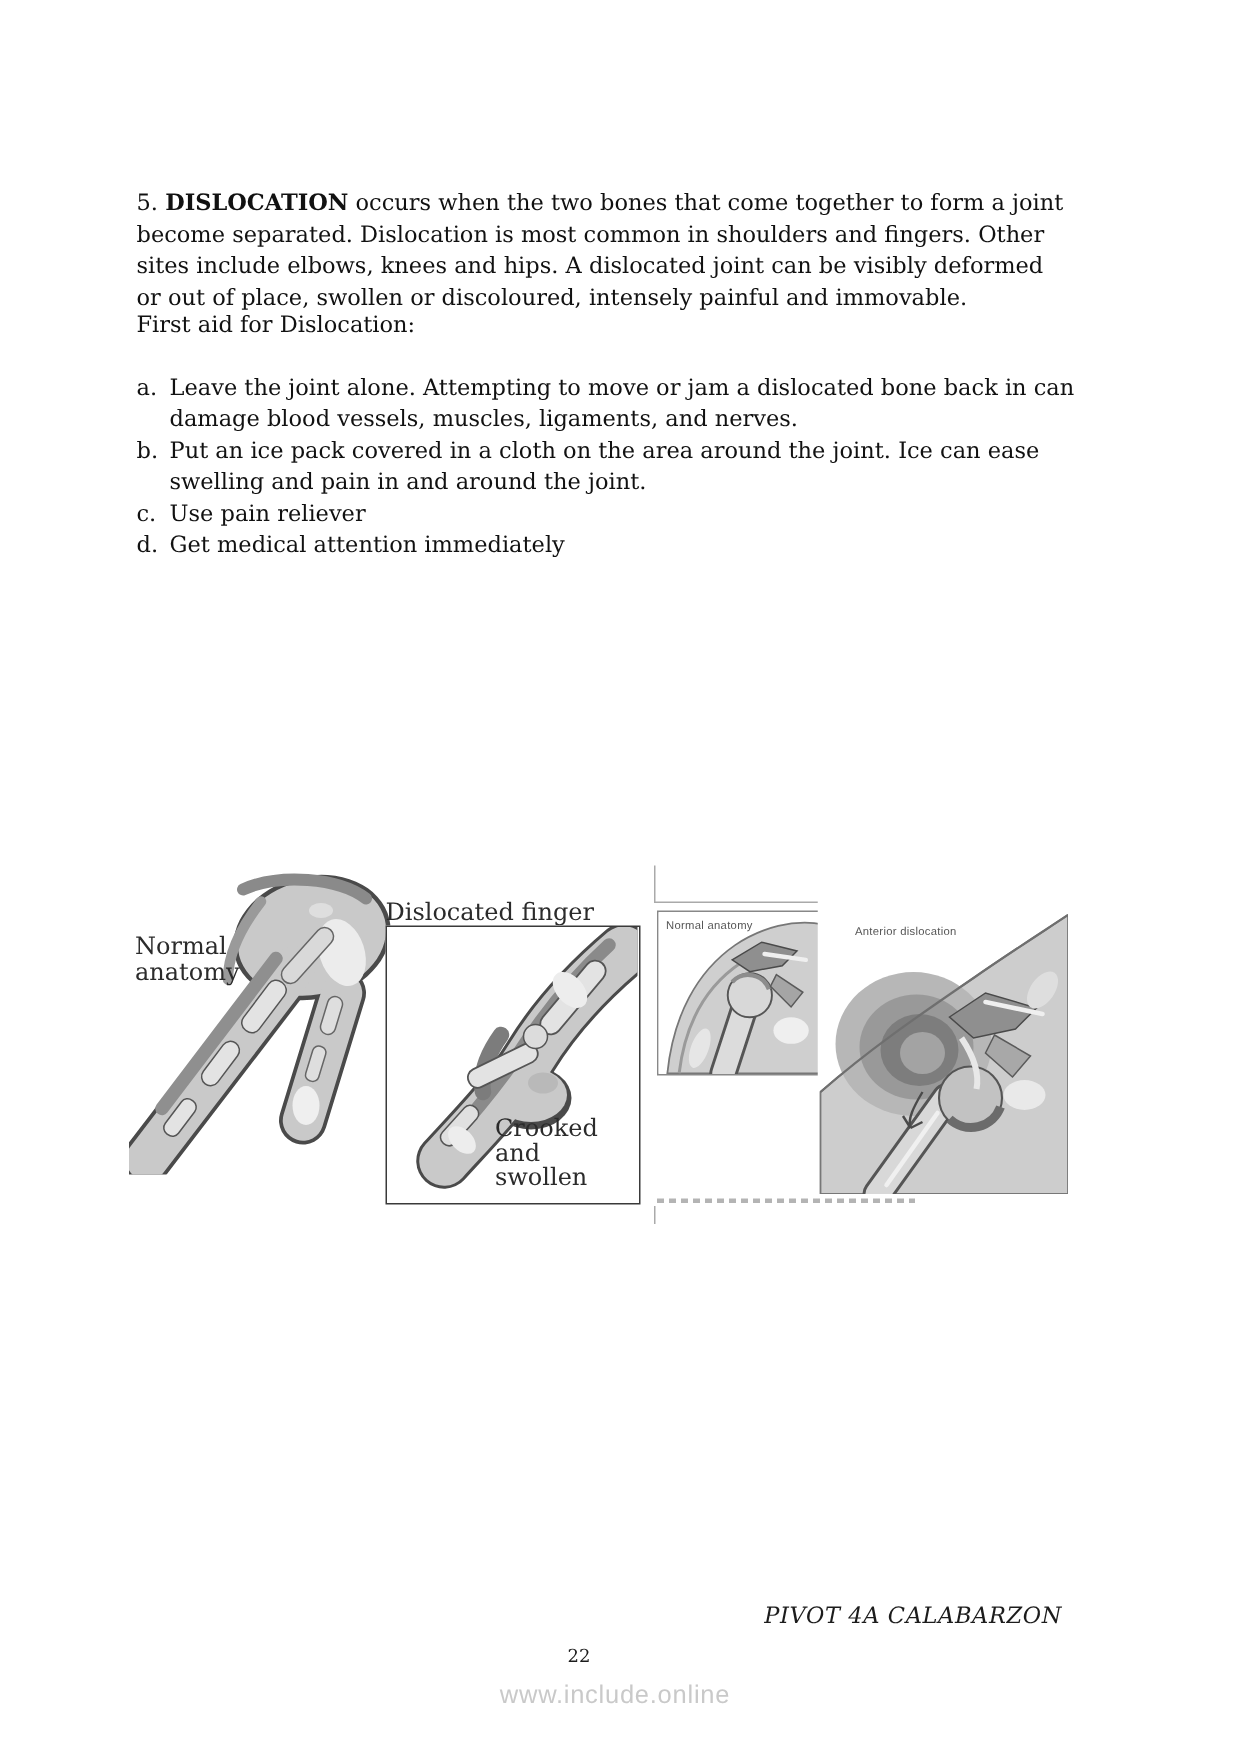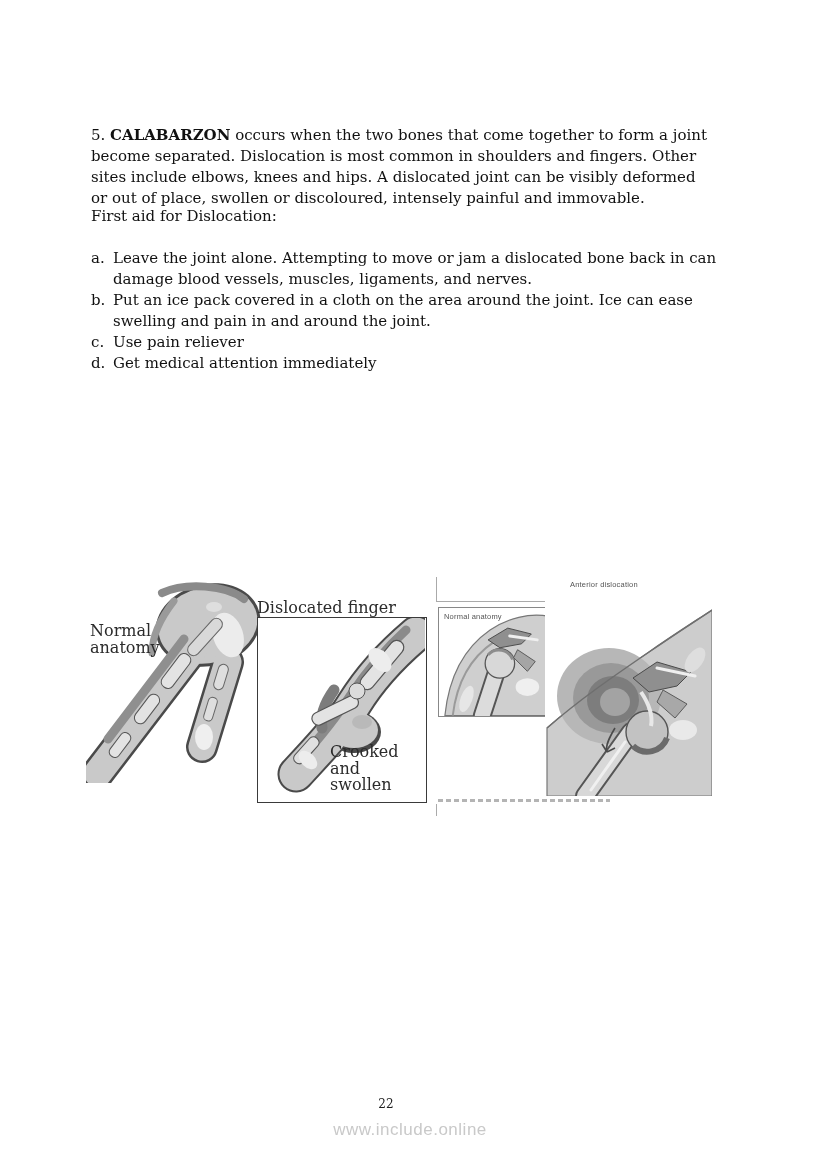--- a/index.html
+++ b/index.html
@@ -28,21 +28,21 @@
   .footer-edition { font-style:italic; font-size:15px; letter-spacing:0.4px; text-align:right; color:#1c1c1c; }
   .footer-page { font-size:12px; text-align:center; color:#1c1c1c; }
   .footer-watermark { font-family:"Liberation Sans",sans-serif; font-size:17px; text-align:center; color:#c9c9c9; letter-spacing:0.5px; }
 </style>
 </head>
 <body>
 
 <div class="page">
 
   <div class="abs bodytext para pre" style="left:91px; top:104px; width:640px;">
-    <span>5. </span><b>CALABARZON</b><span> occurs when the two bones that come together to form a joint
+    <span>5. </span><b>DISLOCATION</b><span> occurs when the two bones that come together to form a joint
 become separated. Dislocation is most common in shoulders and fingers. Other
 sites include elbows, knees and hips. A dislocated joint can be visibly deformed
 or out of place, swollen or discoloured, intensely painful and immovable.</span>
   </div>
 
   <div class="abs bodytext" style="left:91px; top:206px; width:640px;">First aid for Dislocation:</div>
 
   <div class="abs" style="left:91px; top:248px; width:645px;">
     <div class="list-item">
       <div class="marker">a.</div>
@@ -164,21 +164,22 @@
     <path d="M88 78 L112 62 L146 72 L132 86 L104 92 Z" fill="#8f8f8f" stroke="#4a4a4a" stroke-width="1"></path>
     <path d="M112 68 L150 76" stroke="#efefef" stroke-width="3" stroke-linecap="round"></path>
     <path d="M118 90 L142 104 L130 118 L112 102 Z" fill="#a8a8a8" stroke="#5a5a5a" stroke-width="1"></path>
     <path d="M96 92 C 104 104 108 116 106 126" stroke="#e8e8e8" stroke-width="4" fill="none"></path>
 
     <path d="M70 128 C 64 138 60 146 62 152 M62 152 L57 144 M62 152 L70 148" stroke="#4a4a4a" stroke-width="1.6" fill="none"></path>
 
     <ellipse cx="138" cy="130" rx="14" ry="10" fill="#e9e9e9"></ellipse>
     <ellipse cx="150" cy="60" rx="8" ry="14" fill="#dedede" transform="rotate(35 150 60)"></ellipse>
   </svg>
-  <div class="abs fig-label-sans" style="left:570px; top:580px; width:120px;">Anterior dislocation</div>
+  <div class="abs fig-label-sans" style="left:570px; top:616px; width:120px;">Anterior dislocation</div>
 
   <div class="abs caption-strip" style="left:438px; top:799px; width:172px;"></div>
   <div class="abs frame-line" style="left:436px; top:804px; width:1px; height:12px;"></div>
 
+  <div class="abs footer-edition" style="left:400px; top:1068px; width:308px;">PIVOT 4A CALABARZON</div>
   <div class="abs footer-page" style="left:91px; top:1097px; width:590px;">22</div>
   <div class="abs footer-watermark" style="left:0px; top:1120px; width:820px;">www.include.online</div>
 
 </div>
 
 </body></html>

